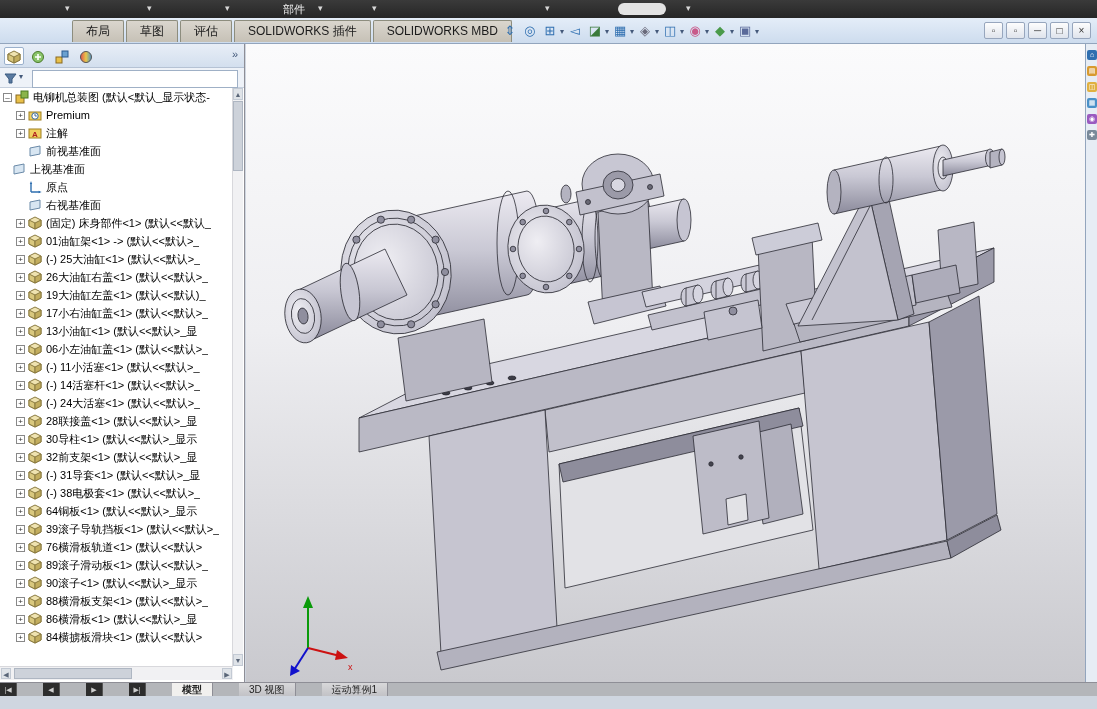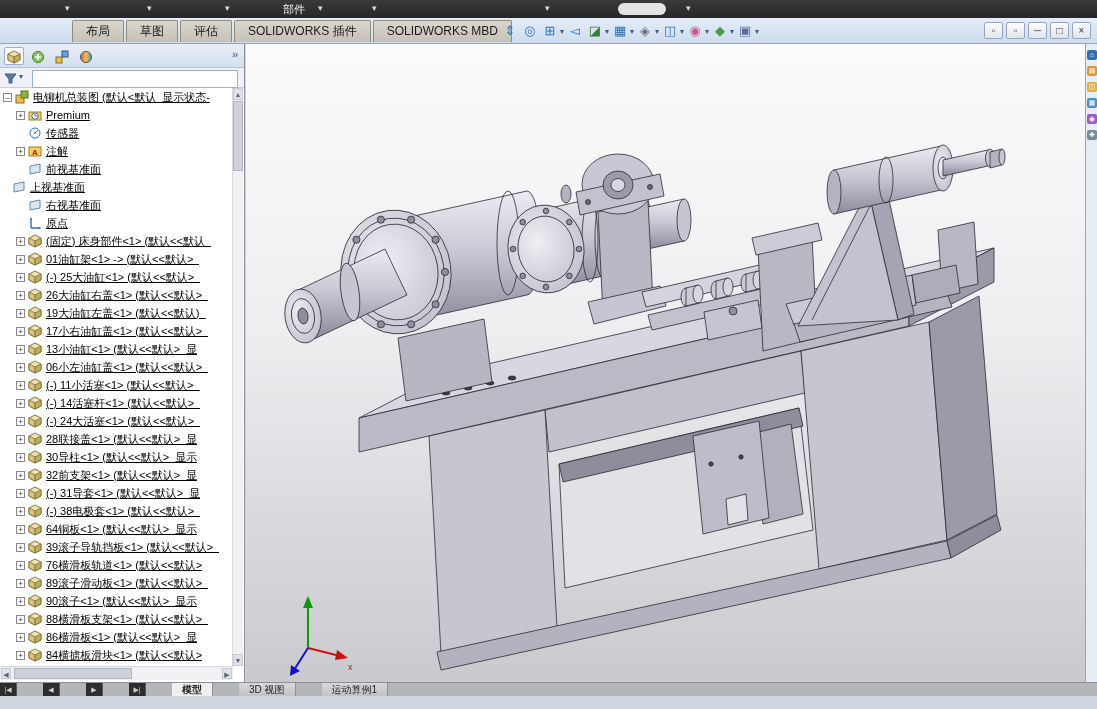--- a/index.html
+++ b/index.html
@@ -36,21 +36,21 @@
   #filter-funnel{position:absolute;left:4px;top:3px;}
   #filter-caret{position:absolute;left:19px;top:4px;font-size:8px;color:#44597a;}
   #filter-input{position:absolute;left:32px;top:2px;width:200px;height:14px;border:1px solid #9fb0c6;background:#fff;font-size:10px;}
 
   
   #tree{position:absolute;left:0;top:44px;width:233px;height:578px;overflow:hidden;background:#fff;}
   .trow{height:18px;display:flex;align-items:center;white-space:nowrap;overflow:hidden;font-size:11px;color:#000;}
   .texp{width:9px;height:9px;box-sizing:border-box;border:1px solid #888;background:#fff;font-size:8px;line-height:7px;text-align:center;color:#333;margin-right:3px;flex:0 0 9px;}
   .tspacer{width:12px;flex:0 0 12px;}
   .ticon{width:15px;height:14px;margin-right:3px;flex:0 0 15px;}
-  .tlabel{overflow:hidden;text-decoration:underline;}
+  .tlabel{overflow:hidden;}
 
   
   #vsb{position:absolute;right:1px;top:44px;width:11px;height:578px;background:#f1f1f3;border-left:1px solid #d8d8dc;box-sizing:border-box;}
   .sb-arrow{position:absolute;left:0;width:10px;height:12px;background:#dfe3e8;color:#5a6678;font-size:7px;text-align:center;line-height:12px;border:1px solid #c3cad4;box-sizing:border-box;}
   #vsb-thumb{position:absolute;left:0;top:13px;width:10px;height:70px;background:#cdd2da;border:1px solid #aeb6c2;box-sizing:border-box;}
   #hsb{position:absolute;left:0;top:622px;width:233px;height:14px;background:#f1f1f3;border-top:1px solid #d8d8dc;box-sizing:border-box;}
   #hsb .sb-arrow{top:1px;height:11px;line-height:11px;}
   #hsb-thumb{position:absolute;left:14px;top:1px;width:118px;height:11px;background:#cdd2da;border:1px solid #aeb6c2;box-sizing:border-box;}
 
   
@@ -173,65 +173,56 @@
           <div class="trow" style="padding-left: 16px;">
             <span class="texp">+</span>
             <span class="ticon"><svg width="14" height="14">
                 <rect x="1" y="4" width="12" height="8" fill="#f0d060" stroke="#a08020"></rect>
                 <circle cx="7" cy="8" r="3.2" fill="#fff" stroke="#3a6a9a"></circle>
                 <path d="M7,8 L7,5.8 M7,8 L8.8,8" stroke="#3a6a9a" fill="none"></path>
               </svg></span>
             <span class="tlabel">Premium</span>
           </div>
           <div class="trow" style="padding-left: 16px;">
-            <span class="tspacer"></span>
-            <span class="ticon"><svg width="14" height="14">
-                <circle cx="7" cy="7" r="5" fill="#fff" stroke="#2f6fb0"></circle>
-                <path d="M7,7 L10,4" stroke="#c03030"></path>
-                <circle cx="7" cy="7" r="1" fill="#2f6fb0"></circle>
-              </svg></span>
-            <span class="tlabel">传感器</span>
-          </div>
-          <div class="trow" style="padding-left: 16px;">
             <span class="texp">+</span>
             <span class="ticon"><svg width="14" height="14">
                 <rect x="1" y="3" width="12" height="9" fill="#f0d060" stroke="#a08020"></rect>
                 <text x="4" y="10.5" font-size="8" fill="#b02020" font-weight="bold">A</text>
               </svg></span>
             <span class="tlabel">注解</span>
           </div>
           <div class="trow" style="padding-left: 16px;">
             <span class="tspacer"></span>
             <span class="ticon"><svg width="14" height="14">
                 <polygon points="2,4 12,2 12,10 2,12" fill="#d8e6f2" stroke="#6a8aa8"></polygon>
               </svg></span>
             <span class="tlabel">前视基准面</span>
           </div>
           <div class="trow" style="">
             <span class="tspacer"></span>
             <span class="ticon"><svg width="14" height="14">
                 <polygon points="2,4 12,2 12,10 2,12" fill="#d8e6f2" stroke="#6a8aa8"></polygon>
               </svg></span>
             <span class="tlabel">上视基准面</span>
-          </div>
-          <div class="trow" style="padding-left: 16px;">
-            <span class="tspacer"></span>
-            <span class="ticon"><svg width="14" height="14">
-                <polygon points="2,4 12,2 12,10 2,12" fill="#d8e6f2" stroke="#6a8aa8"></polygon>
-              </svg></span>
-            <span class="tlabel">右视基准面</span>
           </div>
           <div class="trow" style="padding-left: 16px;">
             <span class="tspacer"></span>
             <span class="ticon"><svg width="14" height="14">
                 <path d="M3,12 L3,3 M3,12 L12,12" stroke="#2f6fb0" stroke-width="1.4" fill="none"></path>
                 <polygon points="3,1 1.8,4 4.2,4" fill="#2f6fb0"></polygon>
                 <polygon points="13.6,12 10.6,10.8 10.6,13.2" fill="#2f6fb0"></polygon>
               </svg></span>
             <span class="tlabel">原点</span>
+          </div>
+          <div class="trow" style="padding-left: 16px;">
+            <span class="tspacer"></span>
+            <span class="ticon"><svg width="14" height="14">
+                <polygon points="2,4 12,2 12,10 2,12" fill="#d8e6f2" stroke="#6a8aa8"></polygon>
+              </svg></span>
+            <span class="tlabel">右视基准面</span>
           </div>
           <div class="trow" style="padding-left: 16px;">
             <span class="texp">+</span>
             <span class="ticon"><svg width="14" height="14">
                 <polygon points="7,1 13,4 13,10 7,13 1,10 1,4" fill="#efe3b0" stroke="#8a7a40"></polygon>
                 <polygon points="1,4 7,7 7,13 1,10" fill="#d9c87e" stroke="#8a7a40"></polygon>
                 <polygon points="13,4 7,7 7,13 13,10" fill="#c2ad5e" stroke="#8a7a40"></polygon>
               </svg></span>
             <span class="tlabel">(固定) 床身部件&lt;1&gt; (默认&lt;&lt;默认_</span>
           </div>

